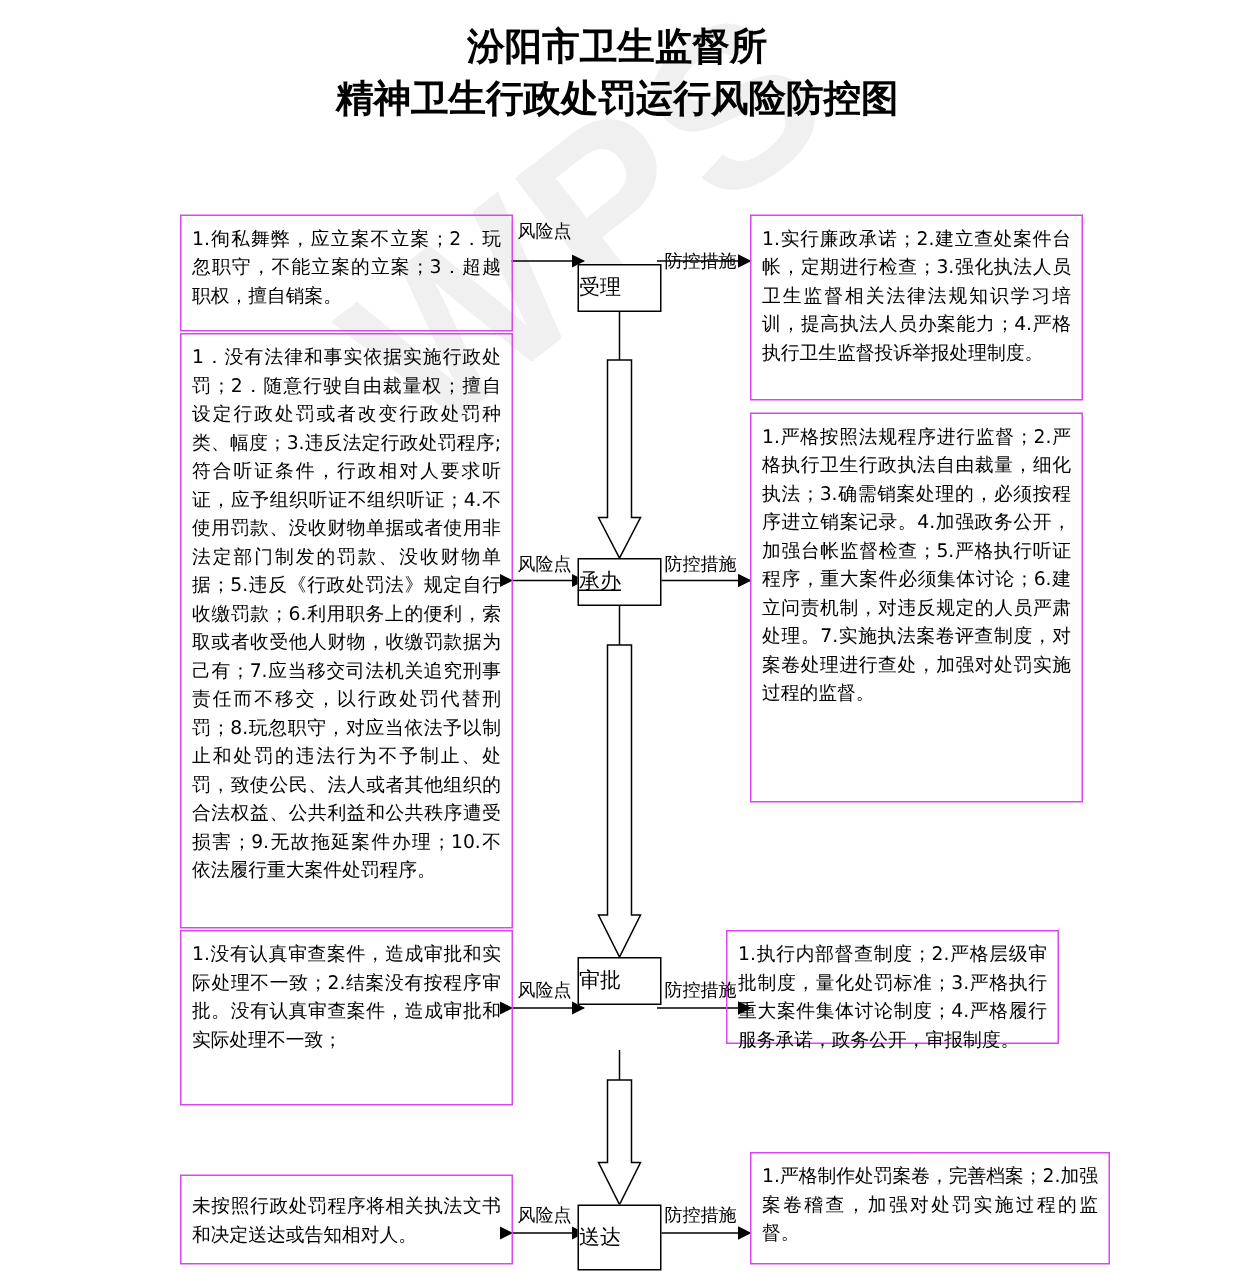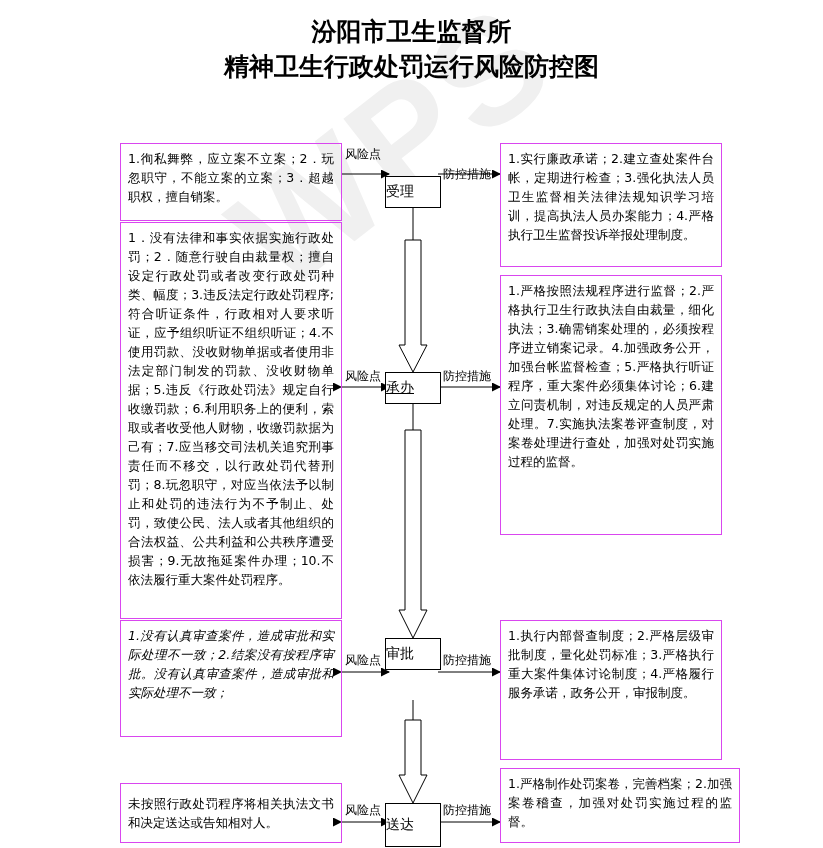--- a/index.html
+++ b/index.html
@@ -140,19 +140,19 @@
 <div class="lbl" style="left:443px; top:368px;">防控措施</div>
 
 <div class="lbl" style="left:345px; top:652px;">风险点</div>
 <div class="lbl" style="left:443px; top:652px;">防控措施</div>
 
 <div class="lbl" style="left:345px; top:802px;">风险点</div>
 <div class="lbl" style="left:443px; top:802px;">防控措施</div>
 
 <div class="box" style="left:120px; top:143px; width:222px; height:78px;">1.徇私舞弊，应立案不立案；2．玩忽职守，不能立案的立案；3．超越职权，擅自销案。</div>
 <div class="box" style="left:120px; top:222px; width:222px; height:397px;">1．没有法律和事实依据实施行政处罚；2．随意行驶自由裁量权；擅自设定行政处罚或者改变行政处罚种类、幅度；3.违反法定行政处罚程序; 符合听证条件，行政相对人要求听证，应予组织听证不组织听证；4.不使用罚款、没收财物单据或者使用非法定部门制发的罚款、没收财物单据；5.违反《行政处罚法》规定自行收缴罚款；6.利用职务上的便利，索取或者收受他人财物，收缴罚款据为己有；7.应当移交司法机关追究刑事责任而不移交，以行政处罚代替刑罚；8.玩忽职守，对应当依法予以制止和处罚的违法行为不予制止、处罚，致使公民、法人或者其他组织的合法权益、公共利益和公共秩序遭受损害；9.无故拖延案件办理；10.不依法履行重大案件处罚程序。</div>
-<div class="box" style="left:120px; top:620px; width:222px; height:117px;font-style:italic;">1.没有认真审查案件，造成审批和实际处理不一致；2.结案没有按程序审批。没有认真审查案件，造成审批和实际处理不一致；</div>
+<div class="box" style="left:120px; top:620px; width:222px; height:117px;">1.没有认真审查案件，造成审批和实际处理不一致；2.结案没有按程序审批。没有认真审查案件，造成审批和实际处理不一致；</div>
 <div class="box" style="left:120px; top:783px; width:222px; height:60px; display:flex; align-items:center;">未按照行政处罚程序将相关执法文书和决定送达或告知相对人。</div>
 
 <div class="box" style="left:500px; top:143px; width:222px; height:124px;">1.实行廉政承诺；2.建立查处案件台帐，定期进行检查；3.强化执法人员卫生监督相关法律法规知识学习培训，提高执法人员办案能力；4.严格执行卫生监督投诉举报处理制度。</div>
 <div class="box" style="left:500px; top:275px; width:222px; height:260px;">1.严格按照法规程序进行监督；2.严格执行卫生行政执法自由裁量，细化执法；3.确需销案处理的，必须按程序进立销案记录。4.加强政务公开，加强台帐监督检查；5.严格执行听证程序，重大案件必须集体讨论；6.建立问责机制，对违反规定的人员严肃处理。7.实施执法案卷评查制度，对案卷处理进行查处，加强对处罚实施过程的监督。</div>
-<div class="box" style="left:500px; top:620px; width:222px; height:140px;">1.执行内部督查制度；2.严格层级审批制度，量化处罚标准；3.严格执行重大案件集体讨论制度；4.严格履行服务承诺，政务公开，审报制度。</div>
+<div class="box" style="left:484px; top:620px; width:222px; height:76px;">1.执行内部督查制度；2.严格层级审批制度，量化处罚标准；3.严格执行重大案件集体讨论制度；4.严格履行服务承诺，政务公开，审报制度。</div>
 <div class="box" style="left:500px; top:768px; width:240px; height:75px;">1.严格制作处罚案卷，完善档案；2.加强案卷稽查，加强对处罚实施过程的监督。</div>
 
 </body></html>

